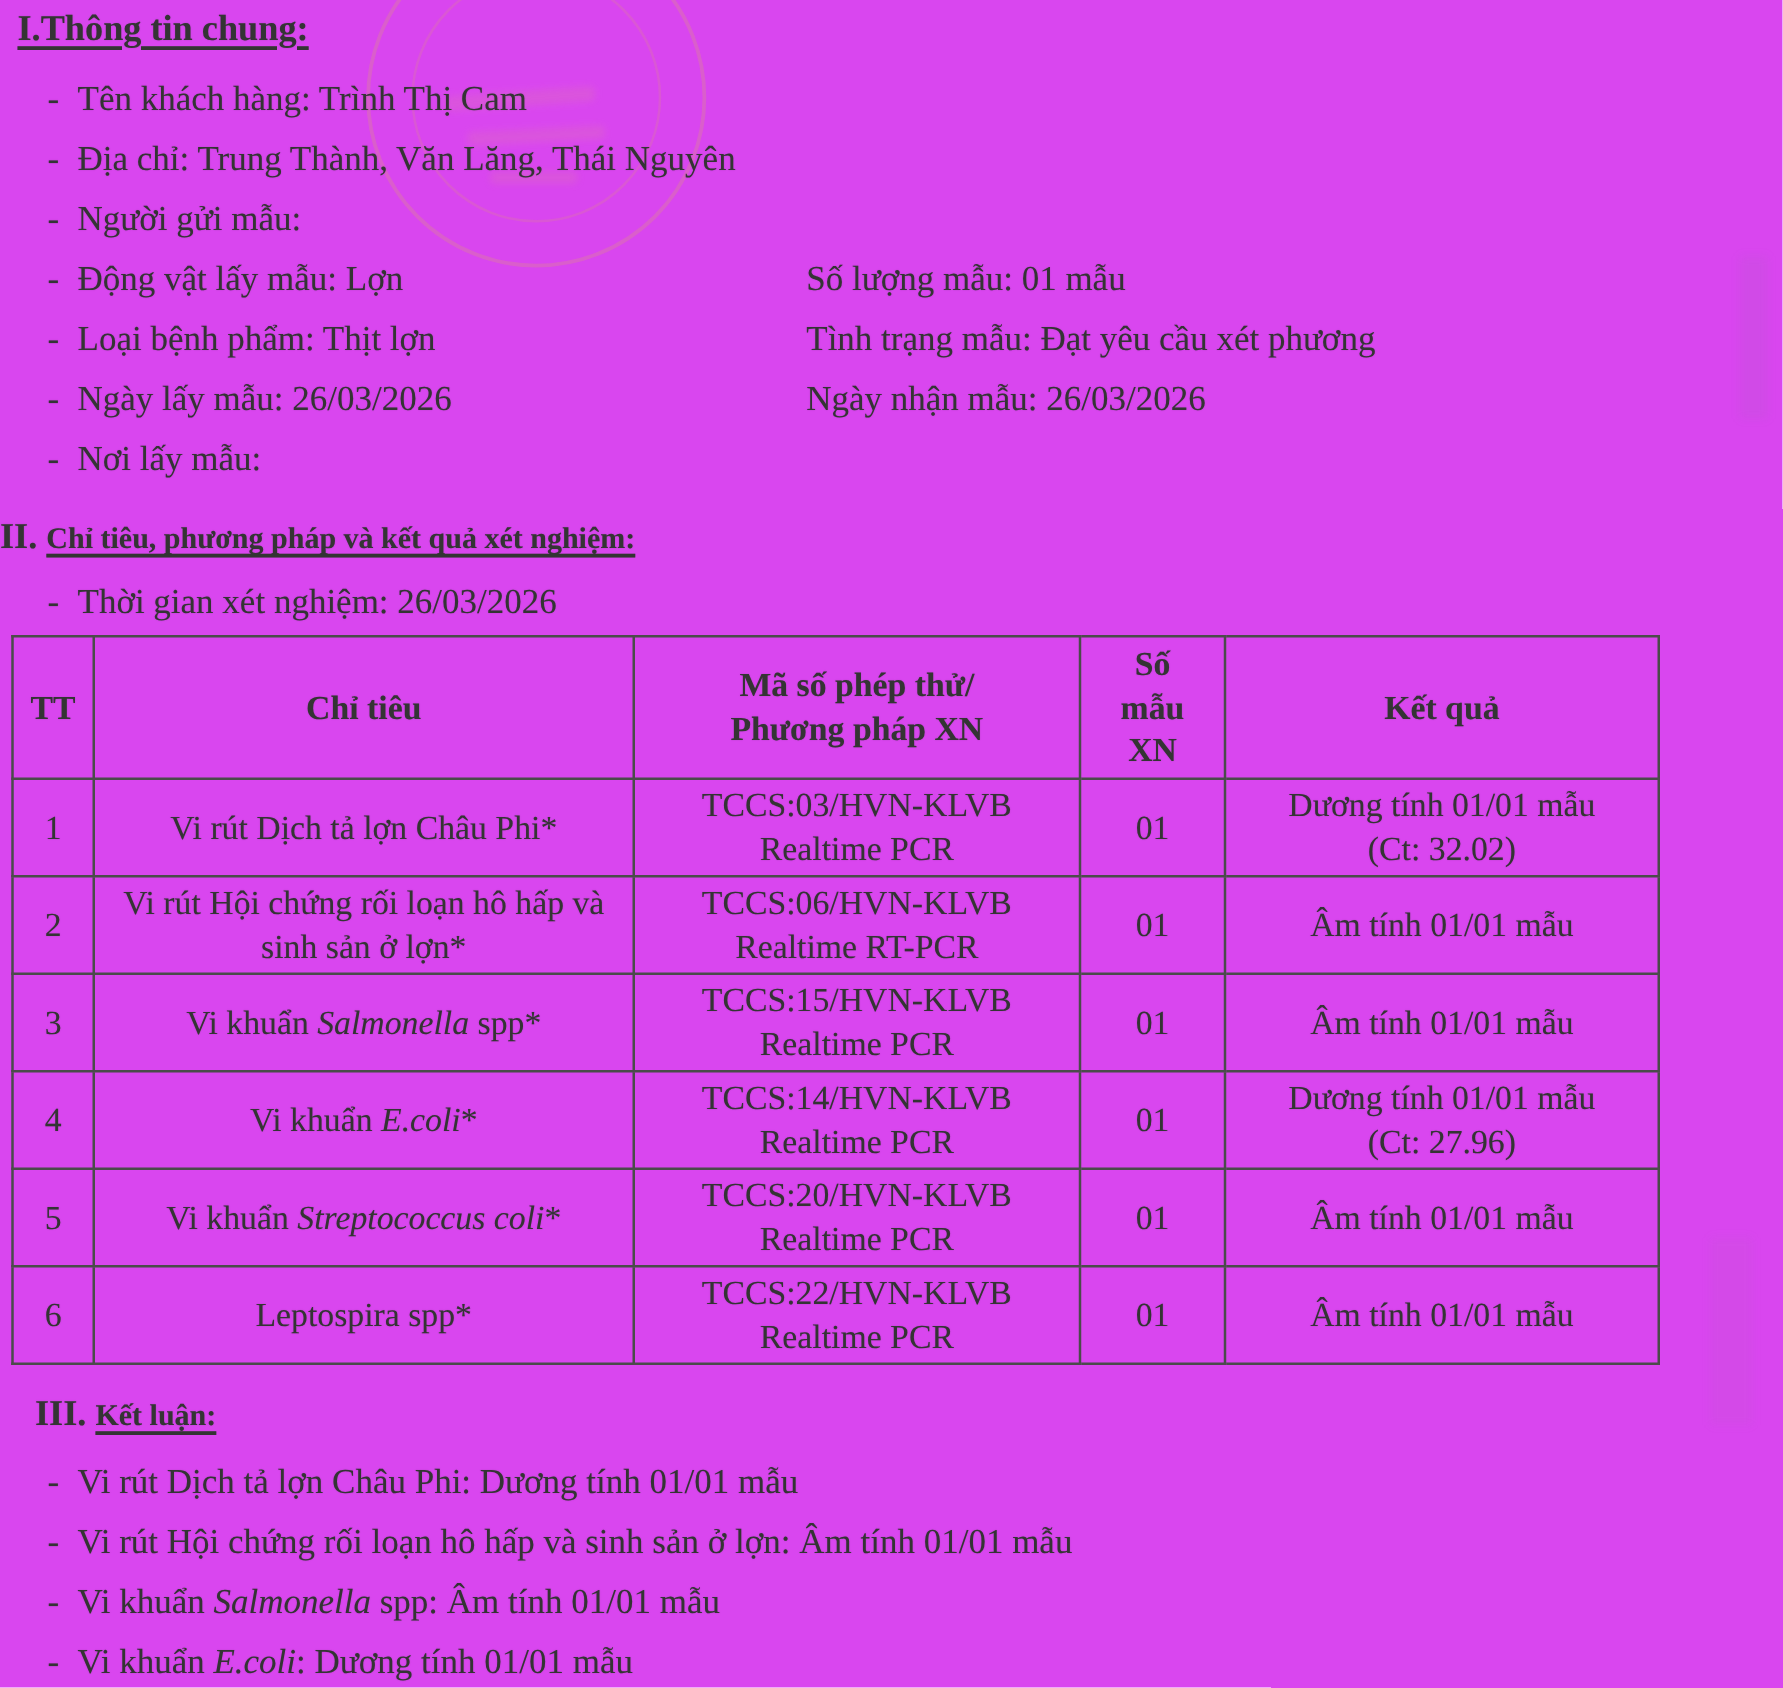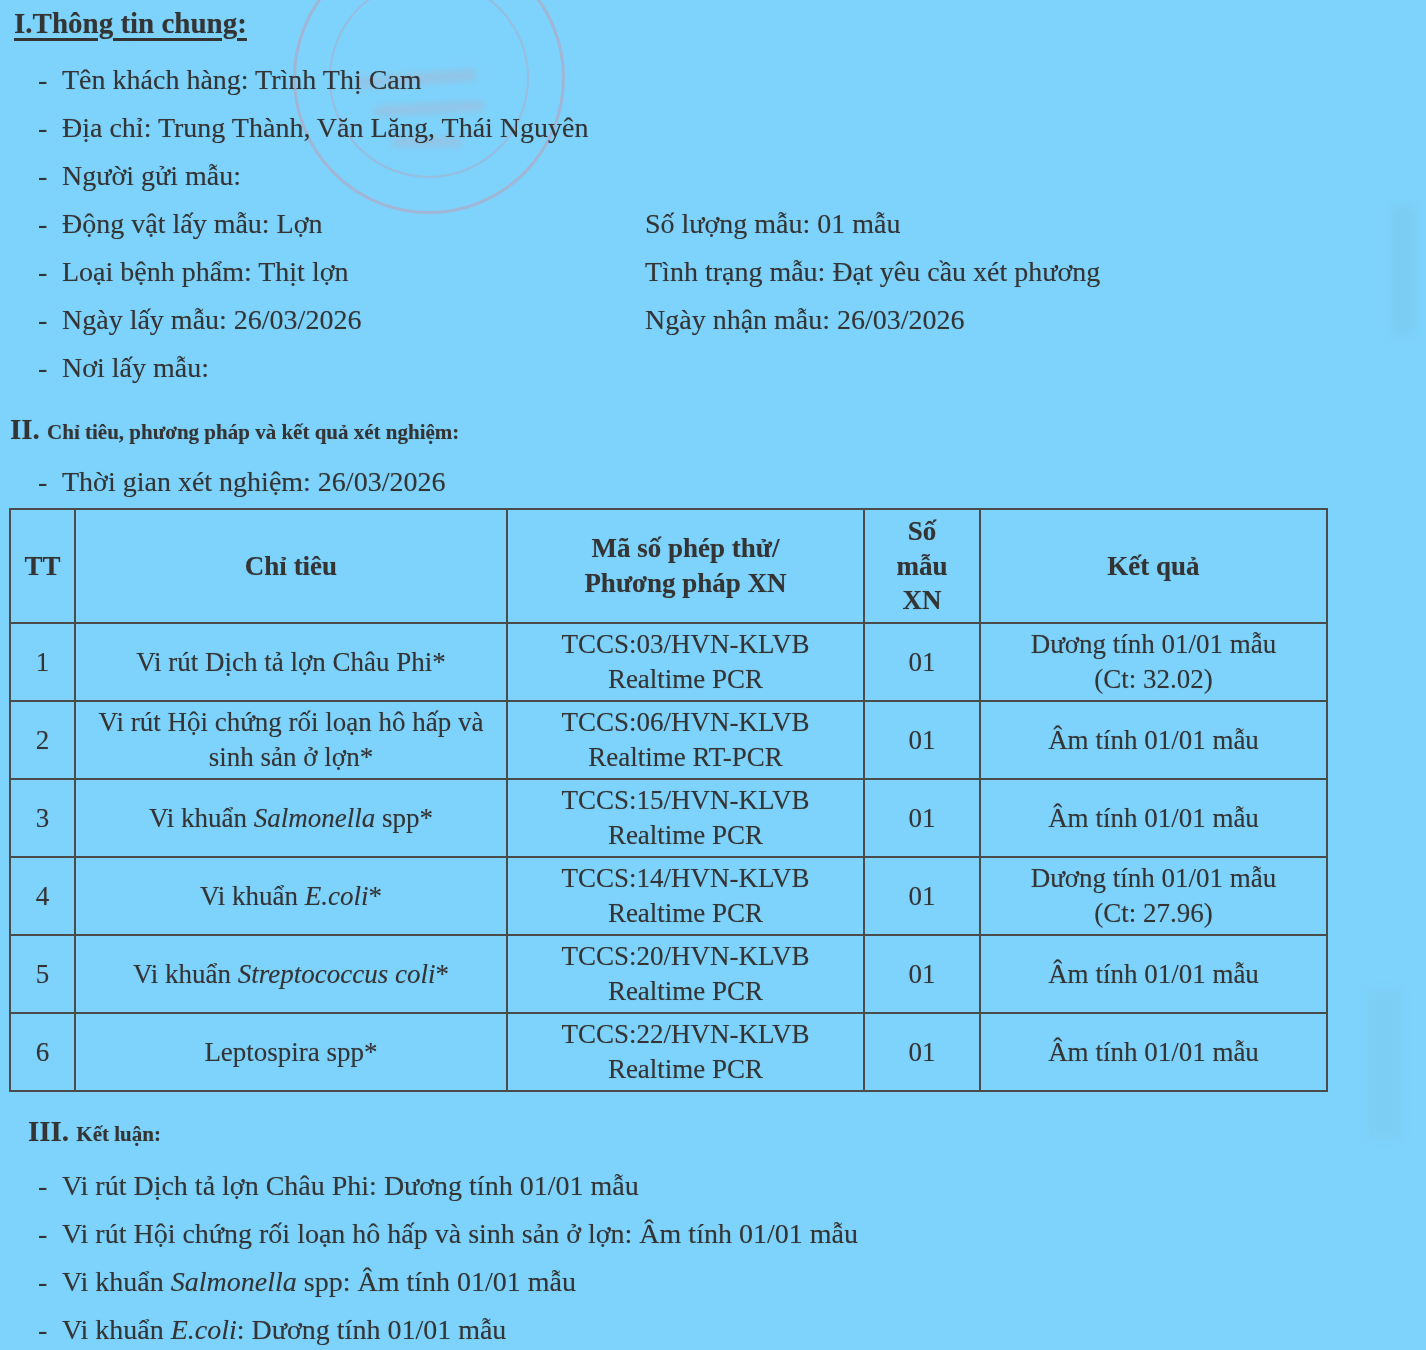--- a/index.html
+++ b/index.html
@@ -5,21 +5,21 @@
   * { margin: 0; padding: 0; box-sizing: border-box; }
   html, body { background: #ffffff; }
   body {
     width: 1426px; height: 1350px;
     font-family: "Liberation Serif", "DejaVu Serif", serif;
     overflow: hidden;
   }
   .page {
     position: relative;
     width: 1426px; height: 1350px;
-    background: #7dd3fc;
+    background: #d946ef;
     color: #343434;
     overflow: hidden;
     text-shadow: 0 0 1px rgba(60,60,60,0.35);
   }
   
   .stamp {
     position: absolute; left: 293px; top: -58px;
     width: 272px; height: 272px;
     border: 3px solid rgba(221,134,148,0.38);
     border-radius: 50%;
@@ -53,24 +53,24 @@
     white-space: nowrap;
   }
   .h-main .u { text-decoration: underline; text-underline-offset: 5px; text-decoration-thickness: 2.5px; }
   
   .rows { position: relative; z-index: 1; margin-top: 6px; }
   .row { position: relative; height: 48px; line-height: 48px; font-size: 28px; white-space: nowrap; }
   .row .dash { position: absolute; left: 38px; }
   .row .ltext { position: absolute; left: 62px; }
   .row .rtext { position: absolute; left: 645px; }
   .h2row { margin-top: 12px; height: 50px; line-height: 50px; }
-  .h2row .num, .h3row .num { font-weight: bold; margin-left: 10px; font-size: 29px; }
+  .h2row .num, .h3row .num { font-weight: bold; font-size: 29px; }
   .h2row .u, .h3row .u {
-    font-weight: bold; font-size: 21px;
-    text-underline-offset: 5px; text-decoration-thickness: 2.5px;
+    font-weight: bold; font-size: 24px;
+    text-decoration: underline; text-underline-offset: 5px; text-decoration-thickness: 2.5px;
   }
   .h3row { margin-top: 14px; height: 50px; line-height: 50px; position: relative; z-index: 1; }
   .h3row .num { margin-left: 28px; }
   
   table.results {
     position: relative; z-index: 1;
     margin: 4px 0 0 9px;
     width: 1317px;
     border-collapse: collapse;
     table-layout: fixed;

